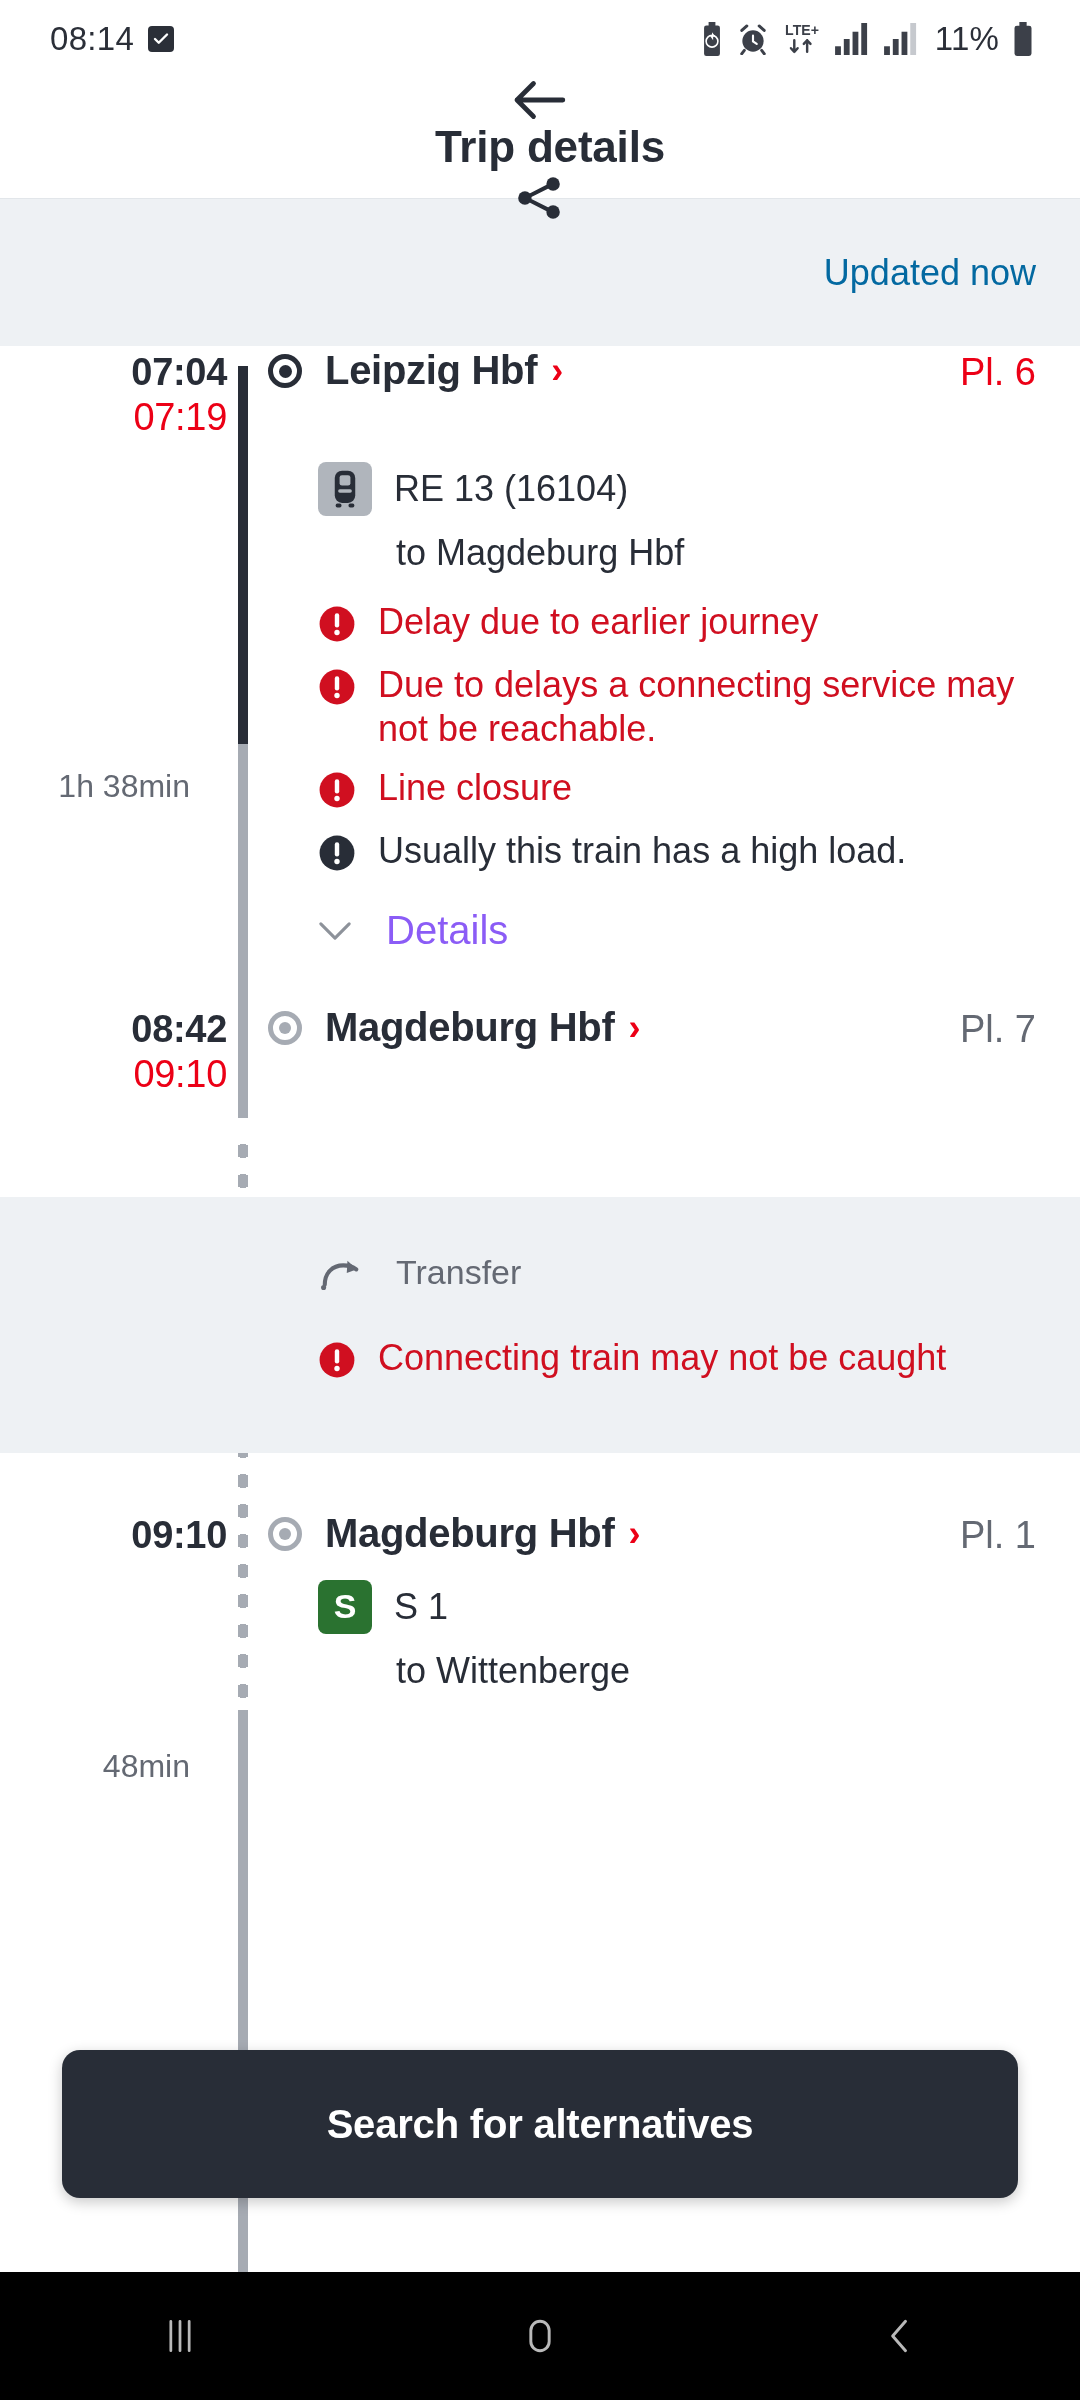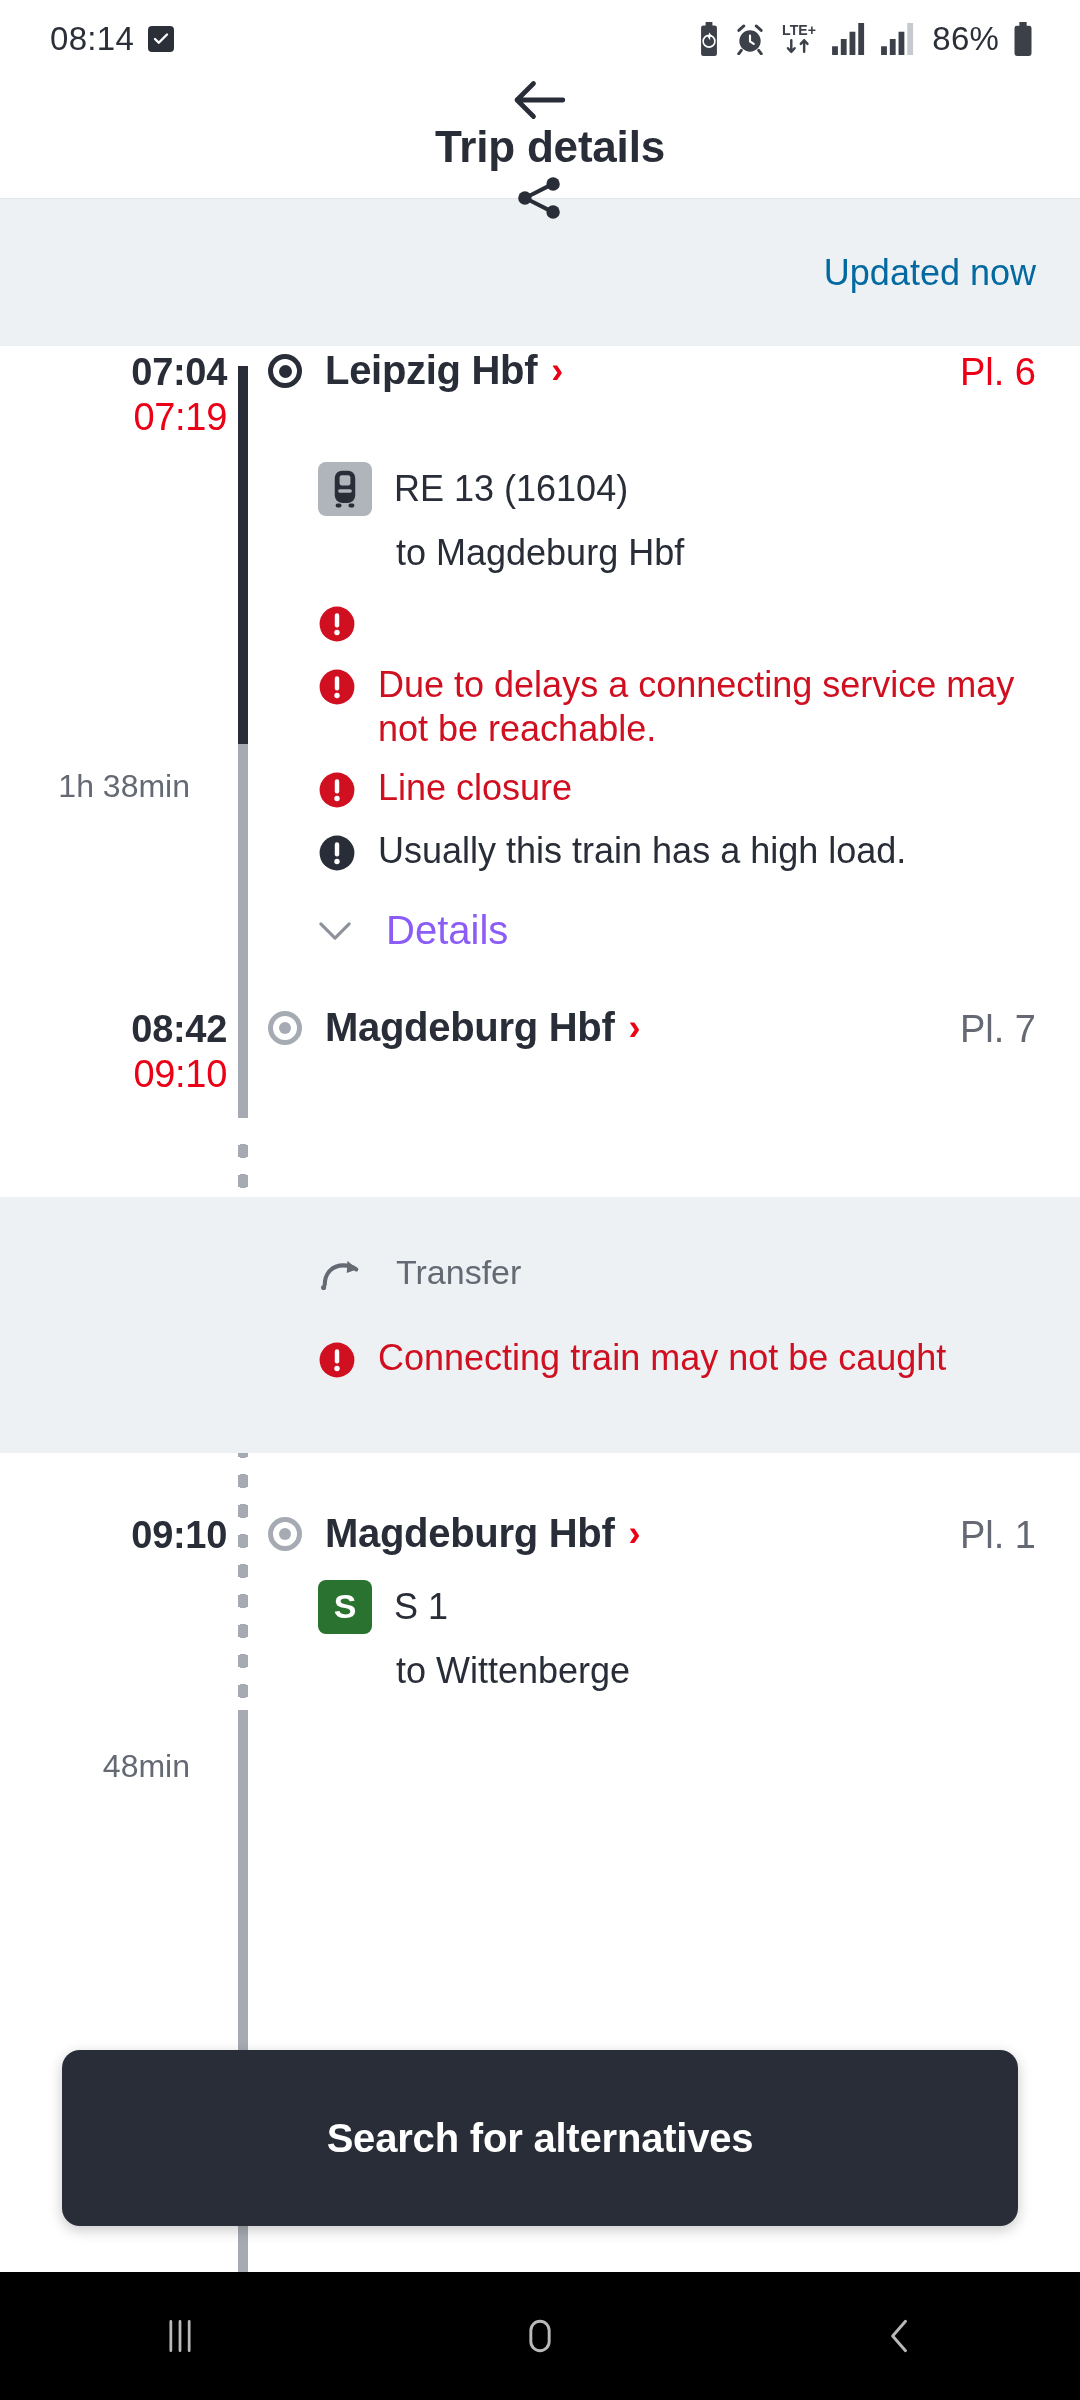--- a/index.html
+++ b/index.html
@@ -154,21 +154,21 @@
   .details-label { font-size:40px; color:#8b5cf6; }
 
   .transfer-row { display:flex; align-items:center; gap:34px; }
   .transfer-label { font-size:34px; color:#646973; }
 
   
   .cta {
     position:absolute;
     left:62px; right:62px;
     top:2050px;
-    height:176px;
+    height:148px;
     background:#282d37;
     border-radius:18px;
     display:flex; align-items:center; justify-content:center;
     box-shadow:0 4px 14px rgba(0,0,0,.22);
     z-index:20;
   }
   .cta-label { color:#ffffff; font-size:40px; font-weight:bold; letter-spacing:-.2px; }
 
   
   .navbar {
@@ -213,21 +213,21 @@
       <rect x="6" y="11" width="4" height="11" fill="#3c4049"></rect>
       <rect x="12" y="6" width="4" height="16" fill="#3c4049"></rect>
       <rect x="18" y="0" width="4" height="22" fill="#3c4049"></rect>
     </svg>
     <svg width="38" height="32" viewBox="0 0 26 22">
       <rect x="0" y="16" width="4" height="6" fill="#3c4049"></rect>
       <rect x="6" y="11" width="4" height="11" fill="#3c4049"></rect>
       <rect x="12" y="6" width="4" height="16" fill="#3c4049"></rect>
       <rect x="18" y="0" width="4" height="22" fill="#c6c9ce"></rect>
     </svg>
-    <span class="sb-pct">86%</span>
+    <span class="sb-pct">11%</span>
     <svg width="26" height="34" viewBox="0 0 20 28">
       <path d="M7 0h6v3h2a2 2 0 012 2v21a2 2 0 01-2 2H5a2 2 0 01-2-2V5a2 2 0 012-2h2z" fill="#3c4049"></path>
     </svg>
   </div>
 </div>
 
 <div class="appbar">
   <div class="back">
     <svg width="56" height="44" viewBox="0 0 30 24">
       <path d="M28 12H3M12 3L3 12l9 9" fill="none" stroke="#282d37" stroke-width="2.6" stroke-linecap="round" stroke-linejoin="round"></path>
@@ -293,20 +293,21 @@
 
       <div class="alerts">
         <div class="alert red">
           <span class="alert-ico">
             <svg width="38" height="38" viewBox="0 0 24 24">
                 <circle cx="12" cy="12" r="11" fill="#d00f20"></circle>
                 <rect x="10.6" y="5.2" width="2.8" height="9" rx="1.4" fill="#fff"></rect>
                 <circle cx="12" cy="17.4" r="1.7" fill="#fff"></circle>
               </svg>
           </span>
+          <span class="alert-txt">Delay due to earlier journey</span>
         </div>
         <div class="alert red">
           <span class="alert-ico">
             <svg width="38" height="38" viewBox="0 0 24 24">
                 <circle cx="12" cy="12" r="11" fill="#d00f20"></circle>
                 <rect x="10.6" y="5.2" width="2.8" height="9" rx="1.4" fill="#fff"></rect>
                 <circle cx="12" cy="17.4" r="1.7" fill="#fff"></circle>
               </svg>
           </span>
           <span class="alert-txt" style="max-width:700px;">Due to delays a connecting service may not be reachable.</span>

